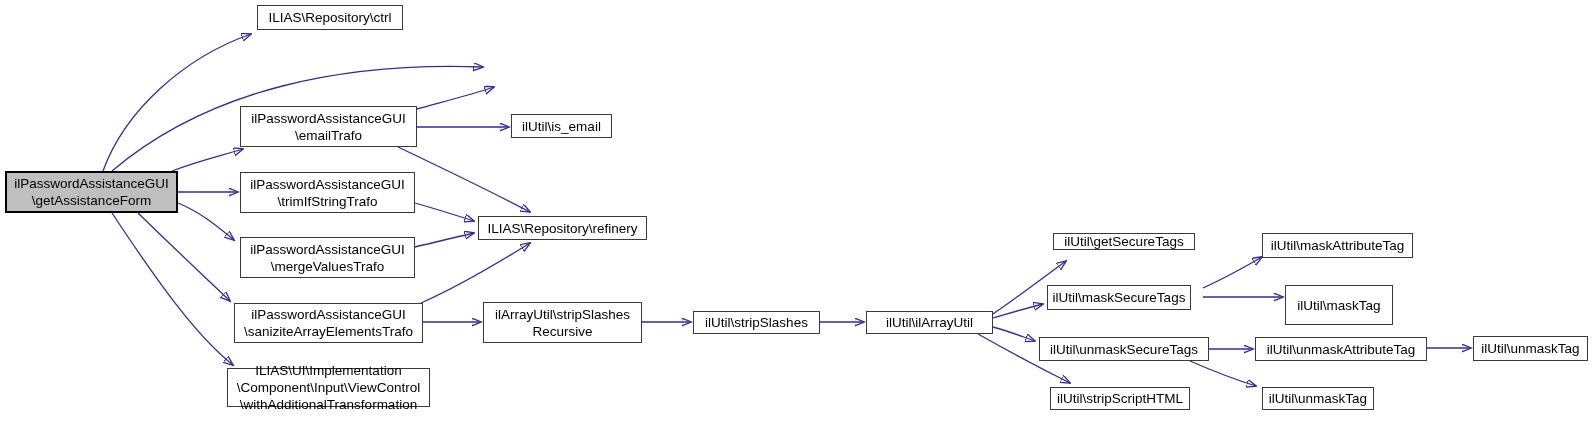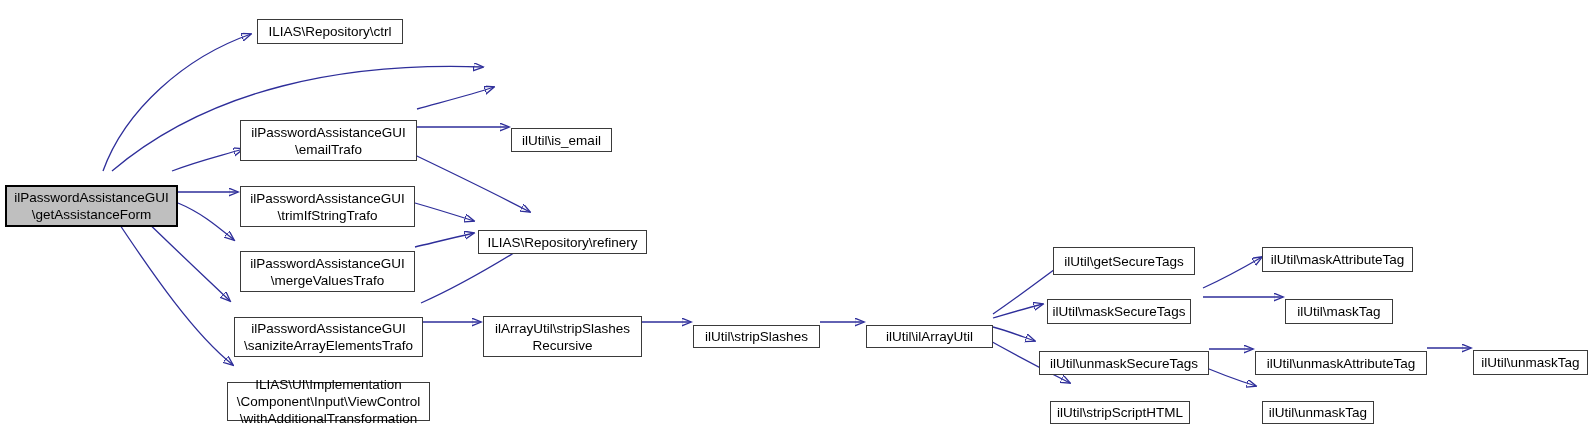--- a/index.html
+++ b/index.html
@@ -34,21 +34,20 @@
     border: 1.2px solid #3a3a3a;
     color: #000000;
     font-size: 13.5px;
     line-height: 17px;
     display: flex;
     align-items: center;
     justify-content: center;
     text-align: center;
     white-space: pre-line;
     cursor: pointer;
-    margin-top: 14px;
   }
   .node.focus {
     background: #bfbfbf;
     border: 2px solid #000000;
   }
 </style>
 </head>
 <body>
 
 <div id="stage">
@@ -113,27 +112,27 @@
 Recursive</div>
 
   <div class="node" style="left:227px; top:368px; width:203px; height:39px">ILIAS\UI\Implementation
 \Component\Input\ViewControl
 \withAdditionalTransformation</div>
 
   <div class="node" style="left:693px; top:311px; width:127px; height:23px">ilUtil\stripSlashes</div>
 
   <div class="node" style="left:866px; top:311px; width:127px; height:23px">ilUtil\ilArrayUtil</div>
 
-  <div class="node" style="left:1053px; top:233px; width:142px; height:28px">ilUtil\getSecureTags</div>
+  <div class="node" style="left:1053px; top:233px; width:142px; height:17px">ilUtil\getSecureTags</div>
 
   <div class="node" style="left:1047px; top:285px; width:144px; height:25px">ilUtil\maskSecureTags</div>
 
   <div class="node" style="left:1262px; top:233px; width:151px; height:25px">ilUtil\maskAttributeTag</div>
 
-  <div class="node" style="left:1285px; top:285px; width:108px; height:25px">ilUtil\maskTag</div>
+  <div class="node" style="left:1285px; top:285px; width:108px; height:40px">ilUtil\maskTag</div>
 
   <div class="node" style="left:1039px; top:337px; width:170px; height:24px">ilUtil\unmaskSecureTags</div>
 
   <div class="node" style="left:1255px; top:337px; width:172px; height:24px">ilUtil\unmaskAttributeTag</div>
 
   <div class="node" style="left:1473px; top:336px; width:115px; height:25px">ilUtil\unmaskTag</div>
 
   <div class="node" style="left:1050px; top:387px; width:140px; height:23px">ilUtil\stripScriptHTML</div>
 
   <div class="node" style="left:1262px; top:387px; width:112px; height:23px">ilUtil\unmaskTag</div>

